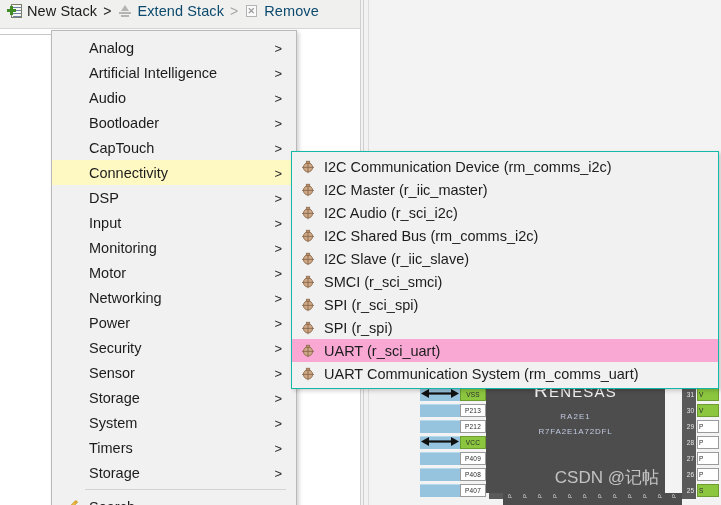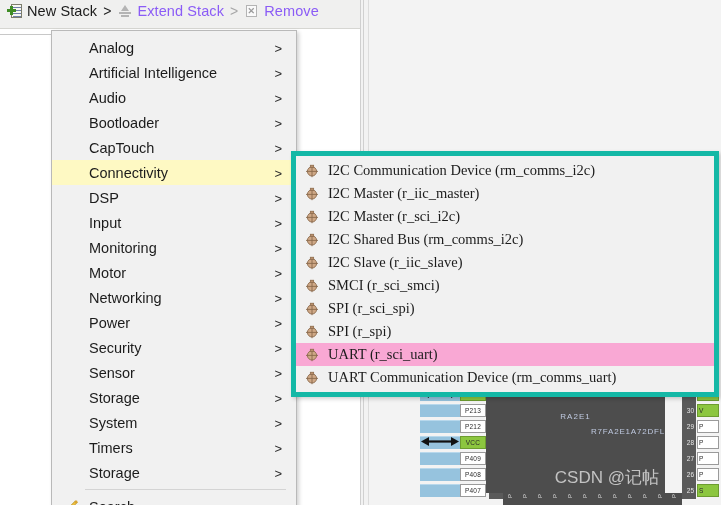--- a/index.html
+++ b/index.html
@@ -35,21 +35,21 @@
     height: 22px;
     padding: 0 3px;
     gap: 4px;
     white-space: nowrap;
   }
   .tb-label {
     font-size: 14.5px;
     color: #1b1b1b;
     letter-spacing: 0.1px;
   }
-  .tb-label.dim { color: #8b5cf6; }
+  .tb-label.dim { color: #0c4a6e; }
   .tb-caret { font-size: 14px; color: #1b1b1b; padding-left: 2px;}
   .tb-caret.dim { color: #a7a7a7; }
 
   .ico { position: relative; display: inline-block; }
   .ico-newstack { width: 16px; height: 16px; }
   .ico-newstack .doc {
     position: absolute; left: 4px; top: 1px;
     width: 11px; height: 14px;
     background: #f7f7f2;
     border: 1px solid #7d7d6c;
@@ -164,21 +164,21 @@
     color:#f2f2f2; font-size:15px; letter-spacing:1.2px;
     font-family:"Liberation Sans", sans-serif;
   }
   .renesas .r-big { font-size:19px; }
   .chip-l1 {
     position:absolute; left:0; right:0; top:41px;
     text-align:center; color:#bfc9e0; font-size:8px; letter-spacing:1px;
   }
   .chip-l2 {
     position:absolute; left:0; right:0; top:56px;
-    text-align:right; color:#bfc9e0; font-size:8px; letter-spacing:0.8px;
+    text-align:center; color:#bfc9e0; font-size:8px; letter-spacing:0.8px;
   }
   .watermark {
     position:absolute; right:6px; bottom:4px;
     color:#cdcdcd; font-size:17px; opacity:0.92;
     font-family:"Liberation Sans", sans-serif;
   }
   .pin-num-col-right {
     position:absolute; left:262px; top:0; width:14px;
     background:#5a5a5a;
   }
@@ -250,25 +250,24 @@
     transform:translateY(-50%);
     width:16px; height:16px;
   }
 
   
   .submenu {
     position:absolute;
     left:291px; top:151px;
     width:428px;
     background:#f1f1f1;
-    border:5px solid #14b8a6;
+    border:1px solid #14b8a6;
     box-shadow: 2px 2px 4px rgba(0,0,0,0.18);
     padding: 3px 0 3px 0;
     z-index: 25;
-    font-family: Liberation Serif, serif;
   }
   .sub-item {
     position:relative;
     height:23px;
     display:flex; align-items:center;
     padding-left:32px;
     font-size:14.5px;
     color:#1c1c1c;
     white-space:nowrap;
     cursor:default;
@@ -556,21 +555,21 @@
             <rect x="5.3" y="1.2" width="3.4" height="2.2" fill="#b98f6b" stroke="#8a6a4c" stroke-width="0.7"></rect>
           </svg></span>
         <span>I2C Master (r_iic_master)</span>
       </div>
       <div class="sub-item">
         <span class="mod-icon"><svg width="14" height="14" viewBox="0 0 14 14">
             <circle cx="7" cy="7.4" r="4.6" fill="#cfa886" stroke="#8a6a4c" stroke-width="0.9"></circle>
             <path d="M7 1.2 L7 13.2 M1 7.4 L13 7.4" stroke="#8a6a4c" stroke-width="0.9" fill="none"></path>
             <rect x="5.3" y="1.2" width="3.4" height="2.2" fill="#b98f6b" stroke="#8a6a4c" stroke-width="0.7"></rect>
           </svg></span>
-        <span>I2C Master (r_sci_i2c)</span>
+        <span>I2C Audio (r_sci_i2c)</span>
       </div>
       <div class="sub-item">
         <span class="mod-icon"><svg width="14" height="14" viewBox="0 0 14 14">
             <circle cx="7" cy="7.4" r="4.6" fill="#cfa886" stroke="#8a6a4c" stroke-width="0.9"></circle>
             <path d="M7 1.2 L7 13.2 M1 7.4 L13 7.4" stroke="#8a6a4c" stroke-width="0.9" fill="none"></path>
             <rect x="5.3" y="1.2" width="3.4" height="2.2" fill="#b98f6b" stroke="#8a6a4c" stroke-width="0.7"></rect>
           </svg></span>
         <span>I2C Shared Bus (rm_comms_i2c)</span>
       </div>
       <div class="sub-item">
@@ -612,17 +611,17 @@
             <rect x="5.3" y="1.2" width="3.4" height="2.2" fill="#b98f6b" stroke="#8a6a4c" stroke-width="0.7"></rect>
           </svg></span>
         <span>UART (r_sci_uart)</span>
       </div>
       <div class="sub-item">
         <span class="mod-icon"><svg width="14" height="14" viewBox="0 0 14 14">
             <circle cx="7" cy="7.4" r="4.6" fill="#cfa886" stroke="#8a6a4c" stroke-width="0.9"></circle>
             <path d="M7 1.2 L7 13.2 M1 7.4 L13 7.4" stroke="#8a6a4c" stroke-width="0.9" fill="none"></path>
             <rect x="5.3" y="1.2" width="3.4" height="2.2" fill="#b98f6b" stroke="#8a6a4c" stroke-width="0.7"></rect>
           </svg></span>
-        <span>UART Communication Device (rm_comms_uart)</span>
+        <span>UART Communication System (rm_comms_uart)</span>
       </div>
     </div>
 
 </div>
 
 </body></html>

